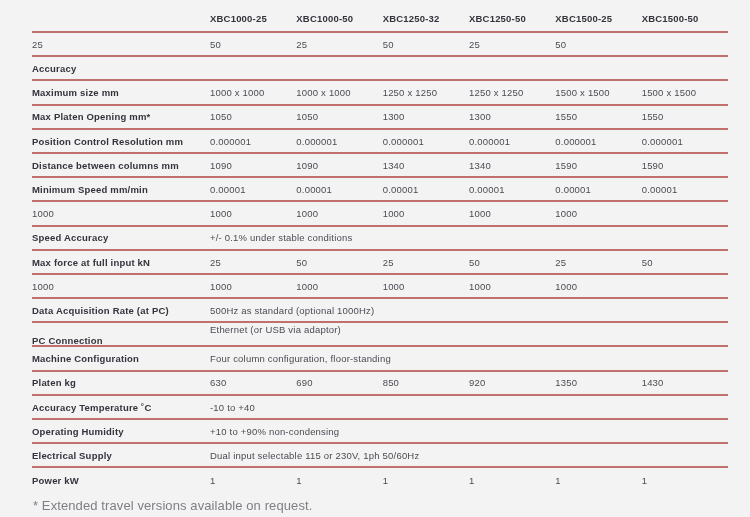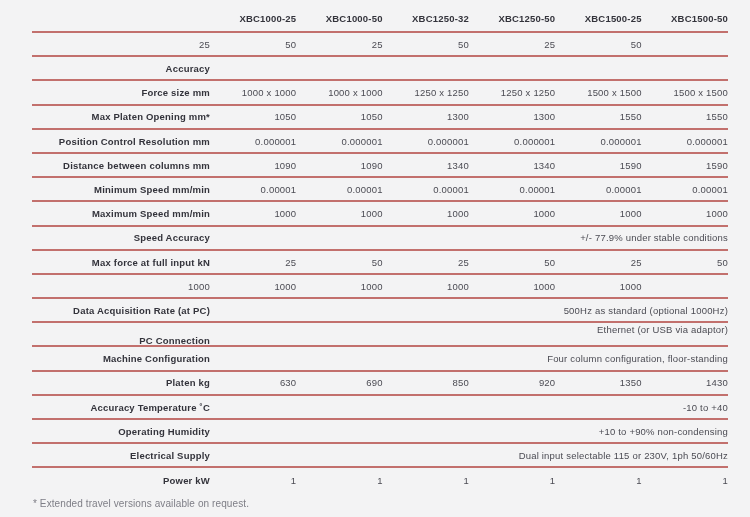--- a/index.html
+++ b/index.html
@@ -5,21 +5,21 @@
   :root{
     --bg:#f3f3f4;
     --line:#c2706d;
     --label:#33333b;
     --value:#4b4b53;
     --footnote:#7e7e86;
   }
   *{margin:0;padding:0;box-sizing:border-box;}
   html,body{width:750px;height:517px;background:var(--bg);overflow:hidden;}
   body{font-family:"Liberation Sans", sans-serif;-webkit-font-smoothing:antialiased;}
-  .page{position:absolute;left:0;top:0;width:750px;height:497px;text-align:right;}
+  .page{position:absolute;left:0;top:0;width:750px;height:497px;}
   .spec-table{
     position:absolute;left:32px;top:5px;width:696px;
     display:flex;flex-direction:column;
   }
   .t-row{
     display:grid;
     grid-template-columns:178px repeat(6,1fr);
     height:24.2px;
     border-bottom:2px solid var(--line);
     align-items:center;
@@ -37,21 +37,21 @@
   }
   .cell.label, .cell.colhead{
     font-weight:700;
     color:var(--label);
   }
   .cell.span-cell{
     grid-column:2 / -1;
   }
   .footnote{
     position:absolute;left:33px;top:498px;
-    font-size:10px;
+    font-size:13px;
     letter-spacing:0.1px;
     color:var(--footnote);
     font-weight:400;
   }
 </style>
 </head>
 <body>
 
 <div class="page">
   <div class="spec-table" id="spec-table">
@@ -69,21 +69,21 @@
         <div class="cell ">50</div>
         <div class="cell ">25</div>
         <div class="cell ">50</div>
         <div class="cell ">25</div>
         <div class="cell ">50</div>
       </div>
       <div class="t-row">
         <div class="cell label">Accuracy</div>
       </div>
       <div class="t-row">
-        <div class="cell label">Force size mm</div>
+        <div class="cell label">Maximum size mm</div>
         <div class="cell ">1000 x 1000</div>
         <div class="cell ">1000 x 1000</div>
         <div class="cell ">1250 x 1250</div>
         <div class="cell ">1250 x 1250</div>
         <div class="cell ">1500 x 1500</div>
         <div class="cell ">1500 x 1500</div>
       </div>
       <div class="t-row">
         <div class="cell label">Max Platen Opening mm*</div>
         <div class="cell ">1050</div>
@@ -114,31 +114,30 @@
       <div class="t-row">
         <div class="cell label">Minimum Speed mm/min</div>
         <div class="cell ">0.00001</div>
         <div class="cell ">0.00001</div>
         <div class="cell ">0.00001</div>
         <div class="cell ">0.00001</div>
         <div class="cell ">0.00001</div>
         <div class="cell ">0.00001</div>
       </div>
       <div class="t-row">
-        <div class="cell label">Maximum Speed mm/min</div>
         <div class="cell ">1000</div>
         <div class="cell ">1000</div>
         <div class="cell ">1000</div>
         <div class="cell ">1000</div>
         <div class="cell ">1000</div>
         <div class="cell ">1000</div>
       </div>
       <div class="t-row">
         <div class="cell label">Speed Accuracy</div>
-        <div class="cell span-cell">+/- 77.9% under stable conditions</div>
+        <div class="cell span-cell">+/- 0.1% under stable conditions</div>
       </div>
       <div class="t-row">
         <div class="cell label">Max force at full input kN</div>
         <div class="cell ">25</div>
         <div class="cell ">50</div>
         <div class="cell ">25</div>
         <div class="cell ">50</div>
         <div class="cell ">25</div>
         <div class="cell ">50</div>
       </div>

